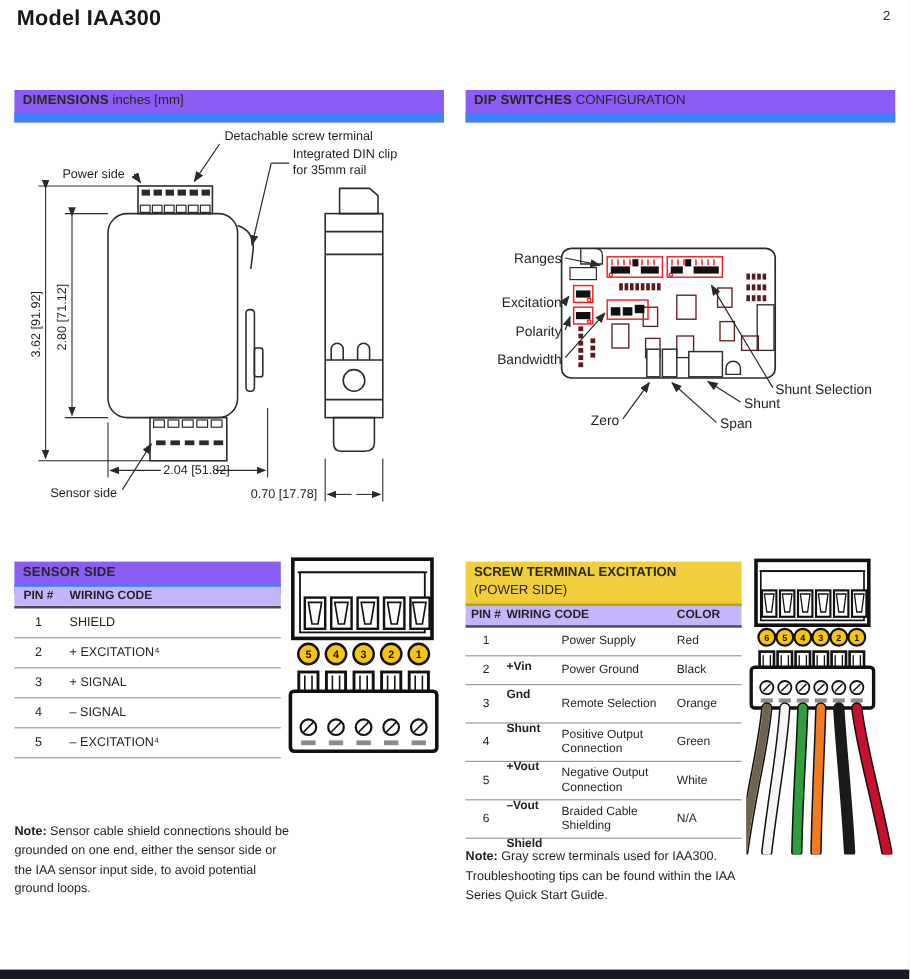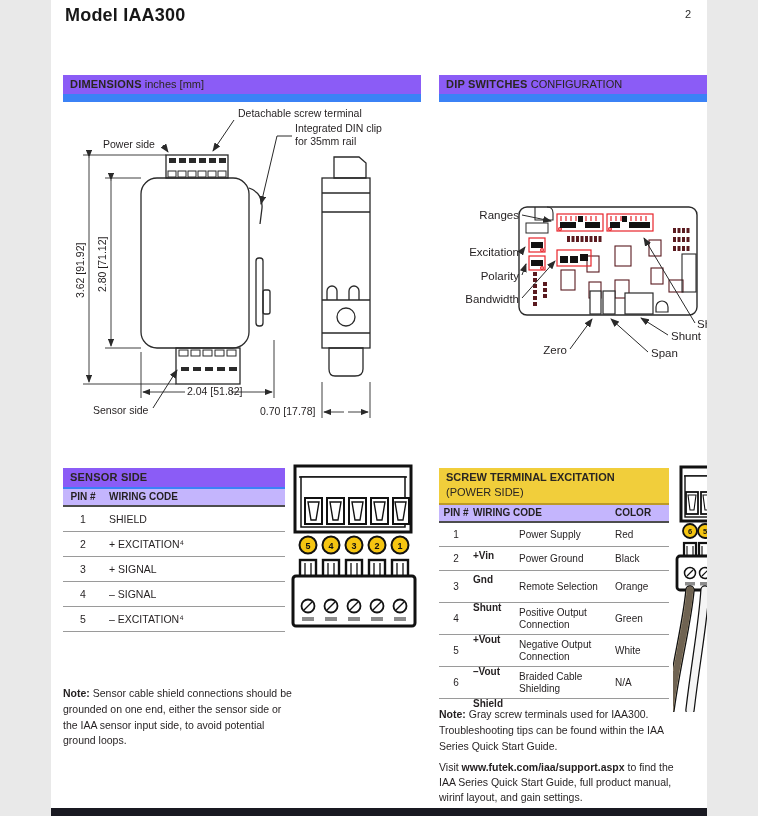--- a/index.html
+++ b/index.html
@@ -1,17 +1,17 @@
 <!DOCTYPE html>
 <html><head>
 <meta charset="utf-8">
 <style>
   html,body{margin:0;padding:0;background:#e9e9e9;}
   .page{
-    position:relative;width:656px;height:816px;background:#ffffff;
+    position:relative;width:758px;height:816px;background:#ffffff;
     font-family:"Liberation Sans",sans-serif;color:#231f20;overflow:hidden;
     margin:0 auto;
   }
   .abs{position:absolute;}
   .page-title{left:14px;top:5px;font-size:18px;font-weight:bold;color:#171717;letter-spacing:.2px;}
   .page-num{right:16px;top:8px;font-size:11px;color:#2b2b2b;}
   .ybar{
     background:#8b5cf6;border-bottom:8px solid #3b82f6;height:19px;line-height:19px;
     padding-left:7px;font-size:11px;color:#2a2622;white-space:nowrap;
   }
@@ -403,23 +403,20 @@
       <span class="t-pin">6</span>
       <span class="t-code">Shield</span>
       <span class="t-desc">Braided Cable Shielding</span>
       <span class="t-color">N/A</span>
     </div>
   </div>
 
   <div class="abs note" style="left:388px;top:707px;width:240px;">
     <b>Note:</b><span> Gray screw terminals used for IAA300. Troubleshooting tips can be found within the IAA Series Quick Start Guide.</span>
   </div>
-  <div class="abs note" style="left:388px;top:760px;width:252px;line-height:1.45;">
-    <span>Visit </span><b>www.futek.com/iaa/support.aspx</b><span> to find the IAA Series Quick Start Guide, full product manual, wirinf layout, and gain settings.</span>
-  </div>
 
   <svg class="abs" style="left:622px;top:464px;" width="136" height="248" viewBox="0 0 136 248">
 
     <g stroke="#111" fill="#fff">
       <rect x="8" y="3" width="94" height="54" stroke-width="3"></rect>
       <path d="M11,12 H99" stroke-width="1.4" fill="none"></path>
       <rect x="12" y="12" width="86" height="41" stroke-width="1.4"></rect>
       <g stroke-width="1.8">
         <rect x="13" y="28" width="12" height="22"></rect>
           <rect x="28" y="28" width="12" height="22"></rect>

